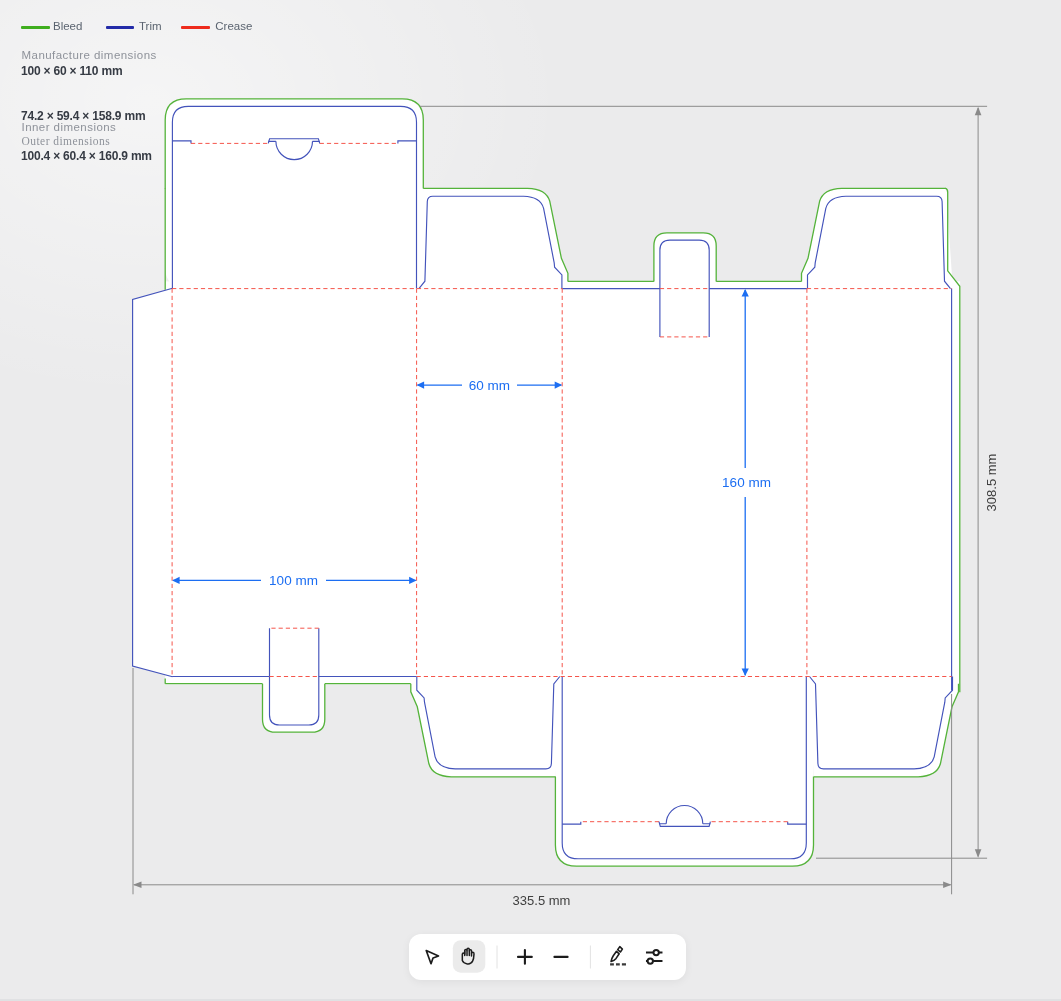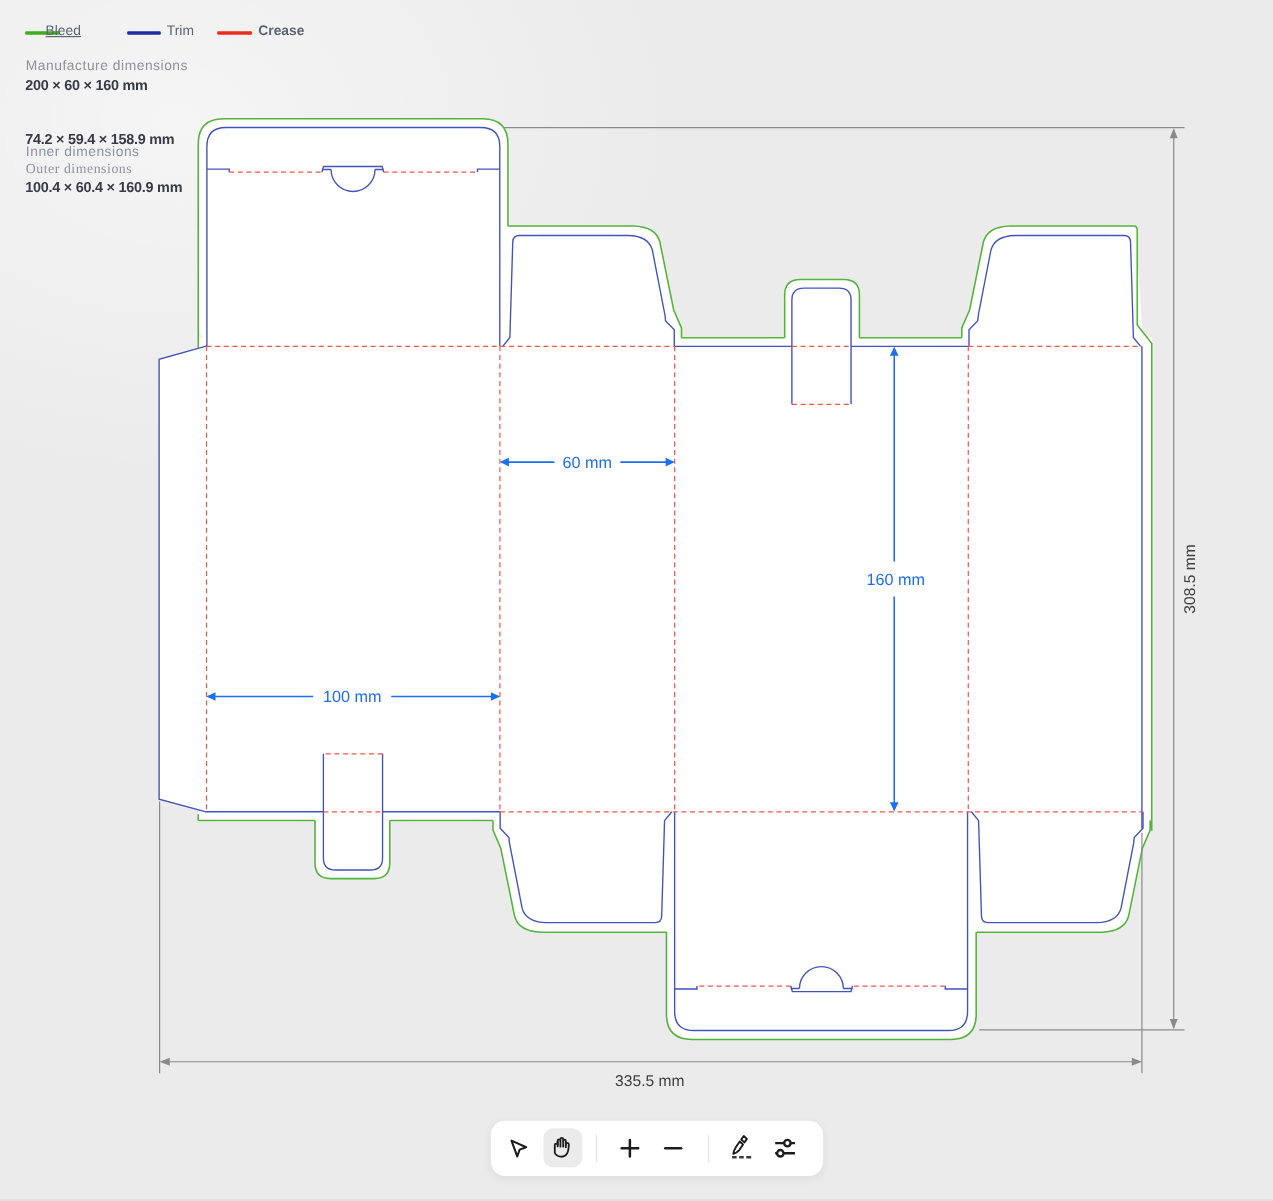--- a/index.html
+++ b/index.html
@@ -101,27 +101,27 @@
 <path d="M 416.6,580.4 L 409.1,576.8 L 409.1,584.0 Z" fill="#1c6ef2"></path>
 <text x="293.5" y="585.0" font-size="13.5" fill="#1c6ef2" text-anchor="middle" font-family="Liberation Sans, sans-serif">100 mm</text>
 <path d="M 745.2,290 L 745.2,468 M 745.2,497 L 745.2,675.3" fill="none" stroke="#1c6ef2" stroke-width="1.3"></path>
 <path d="M 745.2,289 L 748.8,296.5 L 741.6,296.5 Z" fill="#1c6ef2"></path>
 <path d="M 745.2,676 L 748.8,668.5 L 741.6,668.5 Z" fill="#1c6ef2"></path>
 <text x="746.5" y="487.1" font-size="13.5" fill="#1c6ef2" text-anchor="middle" font-family="Liberation Sans, sans-serif">160 mm</text>
 <text x="541.5" y="905.3" font-size="13" fill="#404040" text-anchor="middle" font-family="Liberation Sans, sans-serif">335.5 mm</text>
 <text x="996" y="482.5" font-size="13" fill="#404040" text-anchor="middle" font-family="Liberation Sans, sans-serif" transform="rotate(-90,996,482.5)">308.5 mm</text>
 </svg>
 <div class="lgline" style="left:21.1px; width:28.8px; background:#3fae1e"></div>
-<div class="lgtext" style="left:38px;text-decoration:underline;">Bleed</div>
+<div class="lgtext" style="left:53px;">Bleed</div>
 <div class="lgline" style="left:105.7px; width:28.8px; background:#232ba8"></div>
 <div class="lgtext" style="left:139px;">Trim</div>
 <div class="lgline" style="left:180.8px; width:29.6px; background:#ee2b1c"></div>
-<div class="lgtext" style="left:215.3px;font-weight:bold;">Crease</div>
+<div class="lgtext" style="left:215.3px;">Crease</div>
 <div class="abs lbl" style="left:21.5px; top:50px;">Manufacture dimensions</div>
-<div class="abs val" style="left:21px; top:64.5px;">200 × 60 × 160 mm</div>
+<div class="abs val" style="left:21px; top:64.5px;">100 × 60 × 110 mm</div>
 <div class="abs lbl" style="left:21.5px; top:93.5px;margin-top:28px;">Inner dimensions</div>
 <div class="abs val" style="left:21px; top:110px;">74.2 × 59.4 × 158.9 mm</div>
 <div class="abs lbl" style="left:21.5px; top:136.1px;font-family:Liberation Serif, serif;">Outer dimensions</div>
 <div class="abs val" style="left:21px; top:150px;">100.4 × 60.4 × 160.9 mm</div>
 
 <div class="abs toolbar">
   <svg width="277" height="45.4" viewBox="0 0 277 45.4" style="position:absolute;left:0;top:0">
 
     <rect x="43.8" y="6.2" width="32.5" height="32.5" rx="8" fill="#ebebeb"></rect>
 

